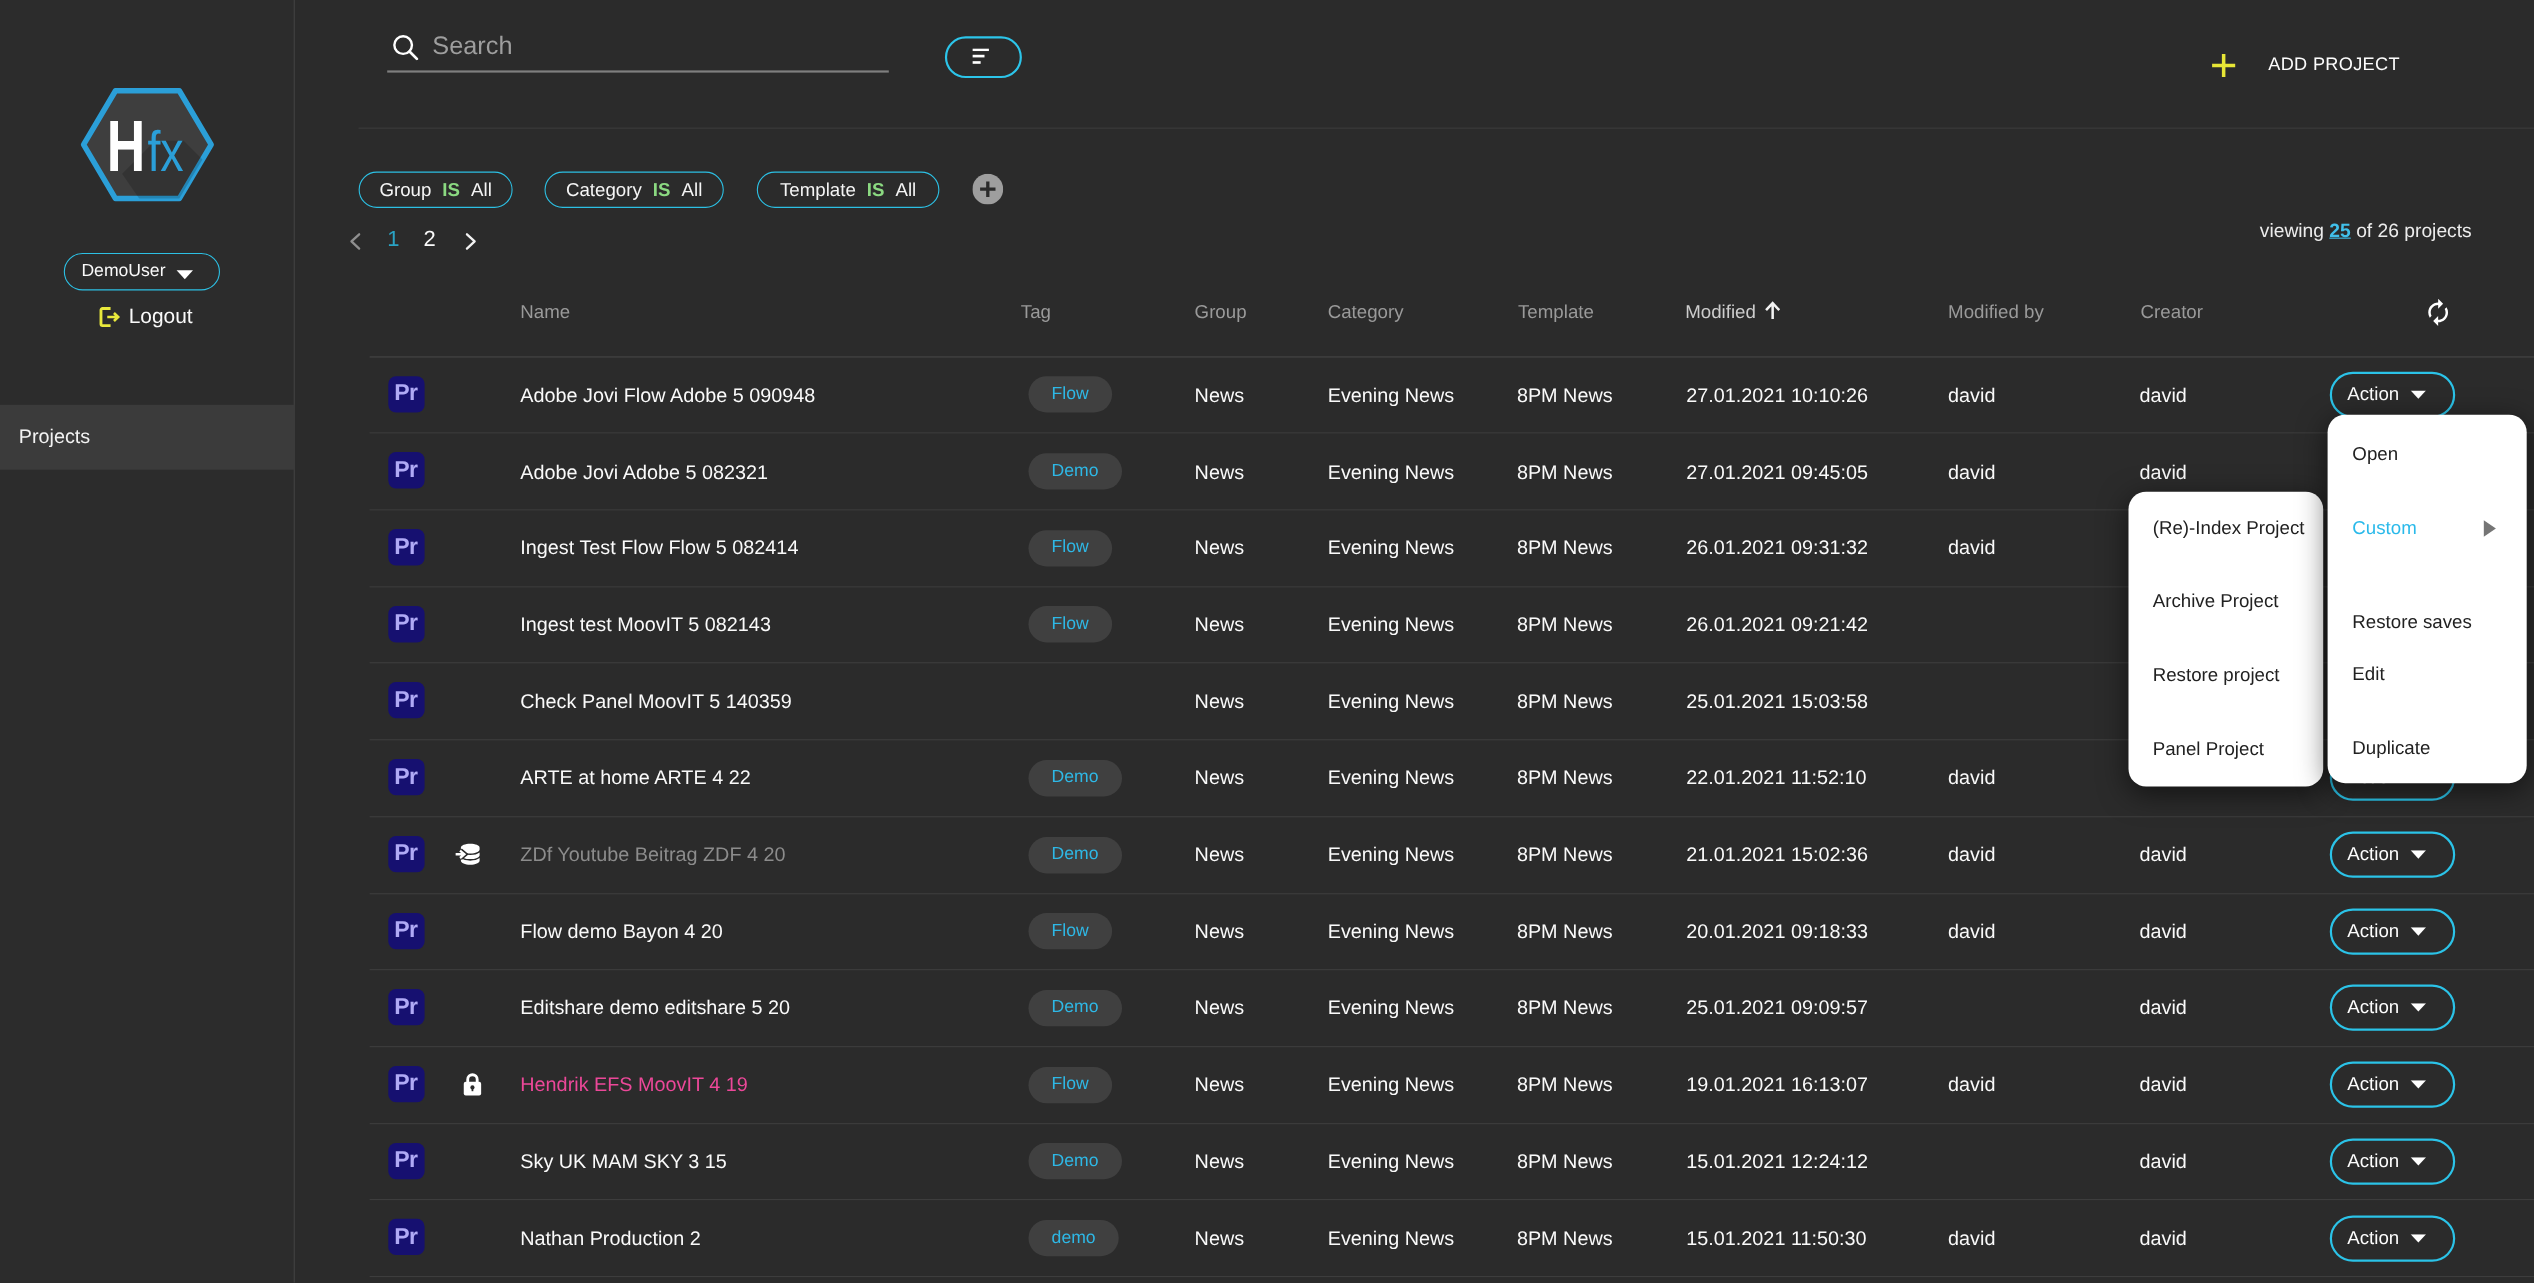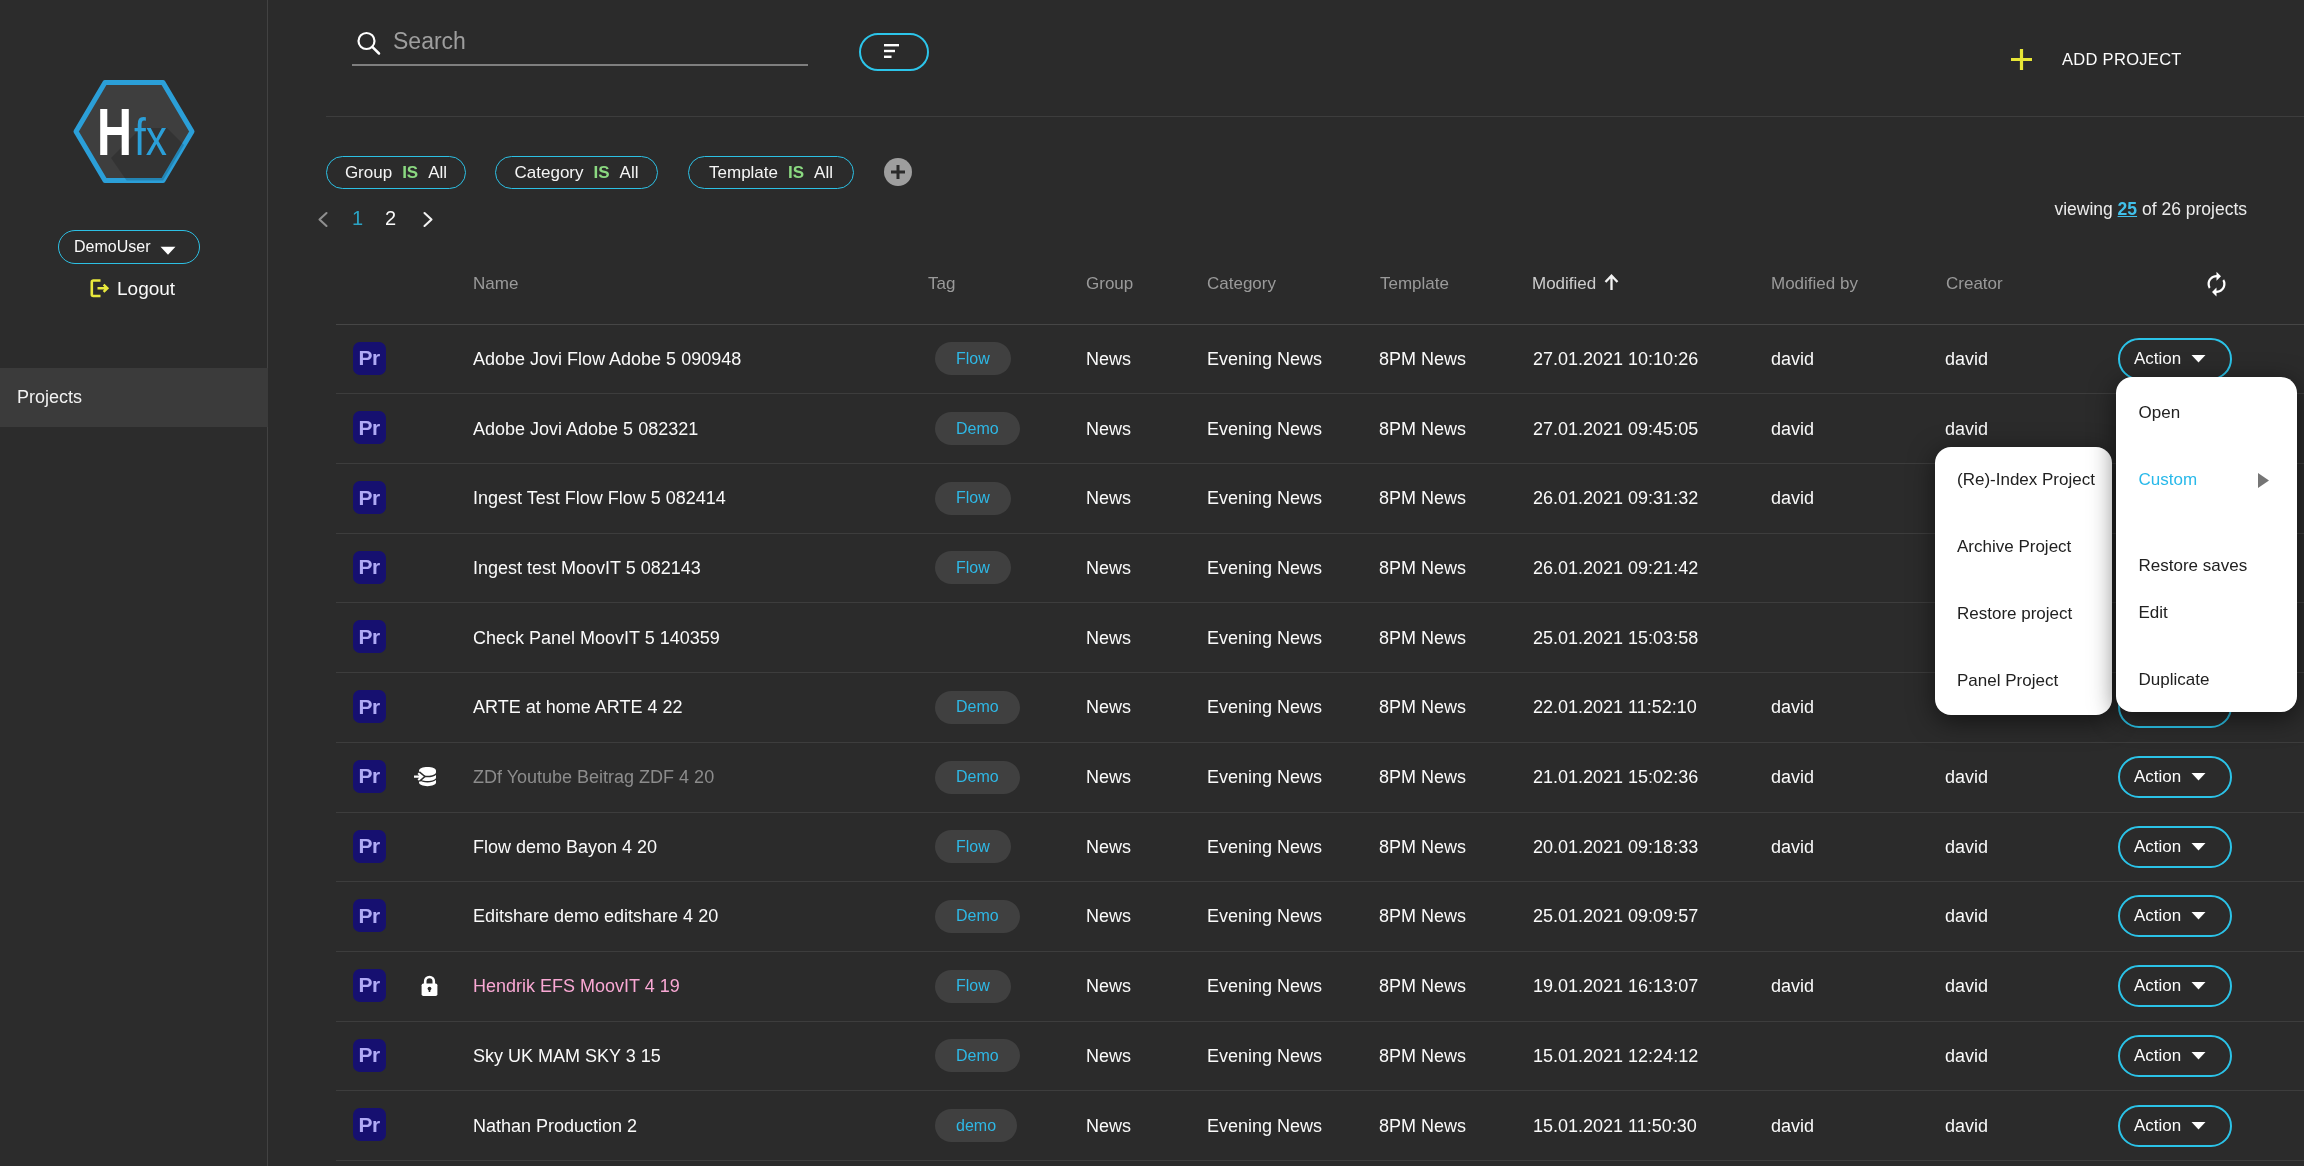--- a/index.html
+++ b/index.html
@@ -215,40 +215,40 @@
 <div class="cell" style="left:1379px;top:836.7px;line-height:20px;">8PM News</div>
 <div class="cell" style="left:1533px;top:836.7px;line-height:20px;">20.01.2021 09:18:33</div>
 <div class="cell" style="left:1771px;top:836.7px;line-height:20px;">david</div>
 <div class="cell" style="left:1945px;top:836.7px;line-height:20px;">david</div>
 <div class="action" style="top:825.7px">Action <svg width="15" height="8" viewBox="0 0 15 8">
       <path d="M0.5 0 H14.5 L7.5 7.6 Z" fill="#ffffff"></path>
     </svg></div>
 <div class="hline" style="left:336px;top:881.2px;width:1968px;"></div>
 
 <div class="pr" style="top:899.2px">Pr</div>
-<div class="cell" style="left:473px;top:906.4px;line-height:20px;color:#fafafa;">Editshare demo editshare 4 20</div>
+<div class="cell" style="left:473px;top:906.4px;line-height:20px;color:#fafafa;">Editshare demo editshare 5 20</div>
 <div class="tag" style="top:899.9px">Demo</div>
 <div class="cell" style="left:1086px;top:906.4px;line-height:20px;">News</div>
 <div class="cell" style="left:1207px;top:906.4px;line-height:20px;">Evening News</div>
 <div class="cell" style="left:1379px;top:906.4px;line-height:20px;">8PM News</div>
 <div class="cell" style="left:1533px;top:906.4px;line-height:20px;">25.01.2021 09:09:57</div>
 <div class="cell" style="left:1945px;top:906.4px;line-height:20px;">david</div>
 <div class="action" style="top:895.4px">Action <svg width="15" height="8" viewBox="0 0 15 8">
       <path d="M0.5 0 H14.5 L7.5 7.6 Z" fill="#ffffff"></path>
     </svg></div>
 <div class="hline" style="left:336px;top:950.9px;width:1968px;"></div>
 
 <div class="pr" style="top:968.9px">Pr</div>
 <svg class="abs" style="left:419px;top:974.1px" width="21" height="24" viewBox="0 0 21 24">
 <path d="M6.2 10 V7.3 A4.3 4.3 0 0 1 14.8 7.3 V10" fill="none" stroke="#ffffff" stroke-width="2.6"></path>
 <rect x="2.6" y="9.4" width="15.8" height="12.6" rx="1.8" fill="#ffffff"></rect>
 <circle cx="10.5" cy="14.6" r="1.9" fill="#2b2b2b"></circle>
 <rect x="9.7" y="14.6" width="1.6" height="3.4" fill="#2b2b2b"></rect>
 </svg>
-<div class="cell" style="left:473px;top:976.1px;line-height:20px;color:#f9a8d4;">Hendrik EFS MoovIT 4 19</div>
+<div class="cell" style="left:473px;top:976.1px;line-height:20px;color:#ec4899;">Hendrik EFS MoovIT 4 19</div>
 <div class="tag" style="top:969.6px">Flow</div>
 <div class="cell" style="left:1086px;top:976.1px;line-height:20px;">News</div>
 <div class="cell" style="left:1207px;top:976.1px;line-height:20px;">Evening News</div>
 <div class="cell" style="left:1379px;top:976.1px;line-height:20px;">8PM News</div>
 <div class="cell" style="left:1533px;top:976.1px;line-height:20px;">19.01.2021 16:13:07</div>
 <div class="cell" style="left:1771px;top:976.1px;line-height:20px;">david</div>
 <div class="cell" style="left:1945px;top:976.1px;line-height:20px;">david</div>
 <div class="action" style="top:965.1px">Action <svg width="15" height="8" viewBox="0 0 15 8">
       <path d="M0.5 0 H14.5 L7.5 7.6 Z" fill="#ffffff"></path>
     </svg></div>

